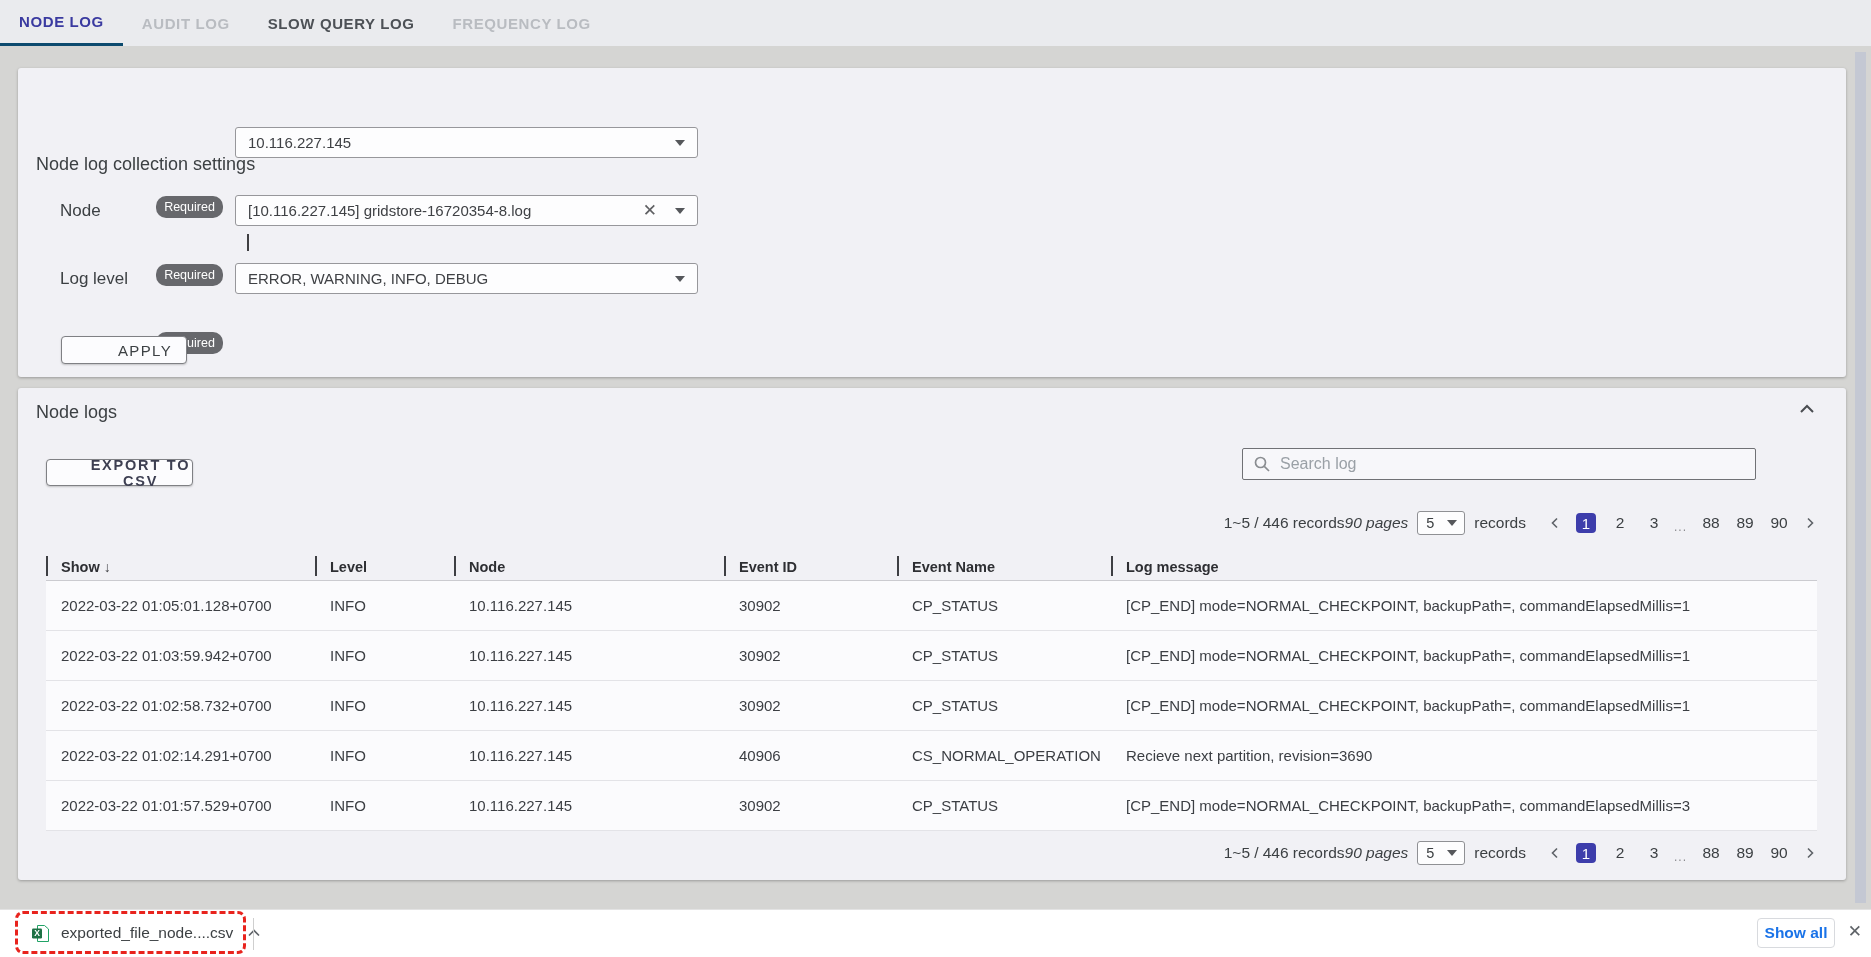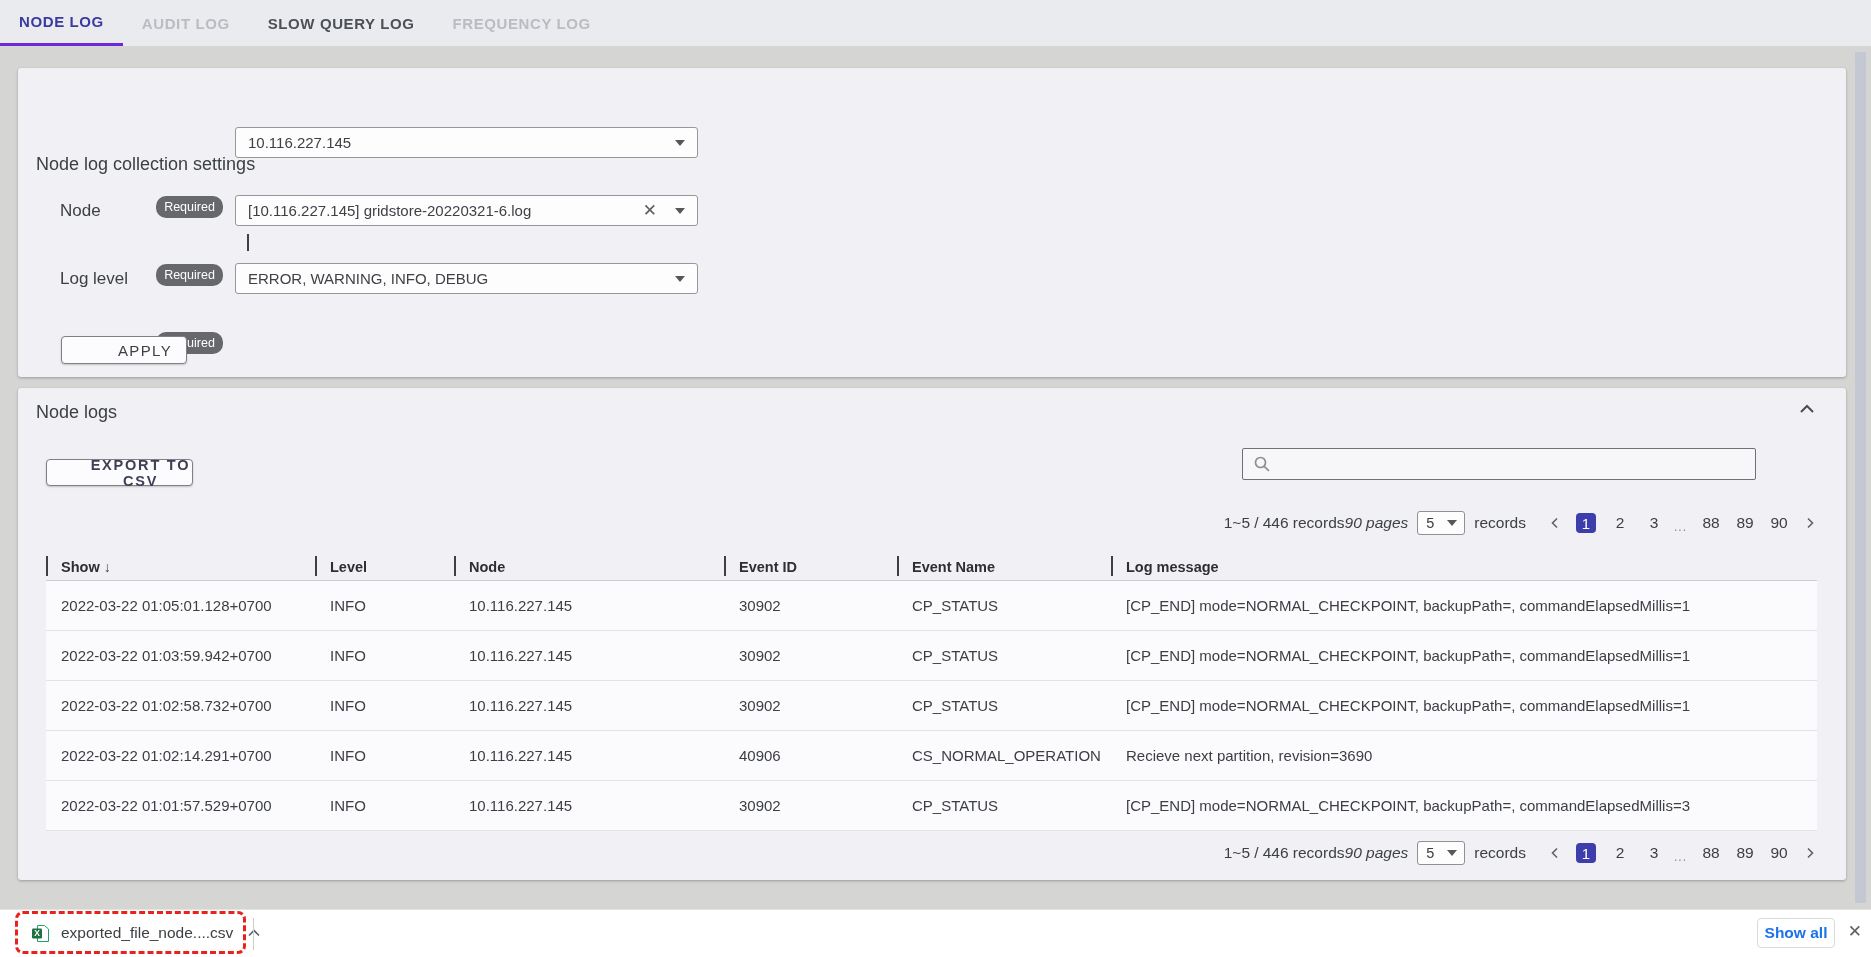--- a/index.html
+++ b/index.html
@@ -4,21 +4,21 @@
 <style>
   * { margin:0; padding:0; box-sizing:border-box; }
   html,body { width:1871px; height:957px; }
   body { font-family:"Liberation Sans", sans-serif; background:#d5d5d3; overflow:hidden; }
 
   .screen { position:relative; width:1871px; height:957px; background:#d5d5d3; }
 
   
   .tabbar { position:absolute; left:0; top:0; width:100%; height:46px; background:#eaebee; display:flex; }
   .tab { padding:0 19px; display:flex; align-items:center; font-size:15px; font-weight:700; letter-spacing:.6px; cursor:pointer; }
-  .tab.active   { color:#3a3aa0; border-bottom:3px solid #6d28d9; }
+  .tab.active   { color:#3a3aa0; border-bottom:3px solid #0c4a6e; }
   .tab.normal   { color:#4d5156; }
   .tab.disabled { color:#b9bcc1; }
 
   
   .card { position:absolute; left:18px; width:1828px; background:#f1f1f5; border-radius:3px; box-shadow:0 1px 3px rgba(0,0,0,.28); }
   .card-settings { top:68px; height:309px; }
   .card-logs     { top:388px; height:492px; }
   .card-title { position:absolute; left:18px; font-size:18px; color:#3c4043; }
 
   
@@ -105,21 +105,21 @@
     <div class="field-label" style="top:133px">Node</div>
     <div class="req-badge" style="top:128px">Required</div>
     <div class="selectbox" style="top:59px">
       <span class="val">10.116.227.145</span>
       <span class="tri"></span>
     </div>
 
     <div class="field-label" style="top:201px">Log level</div>
     <div class="req-badge" style="top:196px">Required</div>
     <div class="selectbox" style="top:127px">
-      <span class="val">[10.116.227.145] gridstore-20220321-6.log</span>
+      <span class="val">[10.116.227.145] gridstore-16720354-8.log</span>
       <span class="clear-x">✕</span>
       <span class="tri"></span>
     </div>
     <div class="text-cursor"></div>
 
     <div class="field-label" style="top:269px">Log level</div>
     <div class="req-badge" style="top:264px">Required</div>
     <div class="selectbox" style="top:195px">
       <span class="val">ERROR, WARNING, INFO, DEBUG</span>
       <span class="tri"></span>
@@ -136,20 +136,21 @@
         </svg>
     </span>
 
     <button class="btn export-btn">EXPORT TO CSV</button>
 
     <div class="search">
       <svg width="18" height="18" viewBox="0 0 18 18">
         <circle cx="7.5" cy="7.5" r="5" fill="none" stroke="#8a8d91" stroke-width="1.7"></circle>
         <line x1="11.3" y1="11.3" x2="16" y2="16" stroke="#8a8d91" stroke-width="1.7"></line>
       </svg>
+      <input type="text" placeholder="Search log" style="">
     </div>
 
     <div class="pag pag-top">
       <span>1~5 /</span>
       <span class="pag-link">446 records</span>
       <span class="pag-pagestxt">90 pages</span>
       <span class="pag-select">
         <span class="v">5</span>
         <span class="tri"></span>
       </span>

